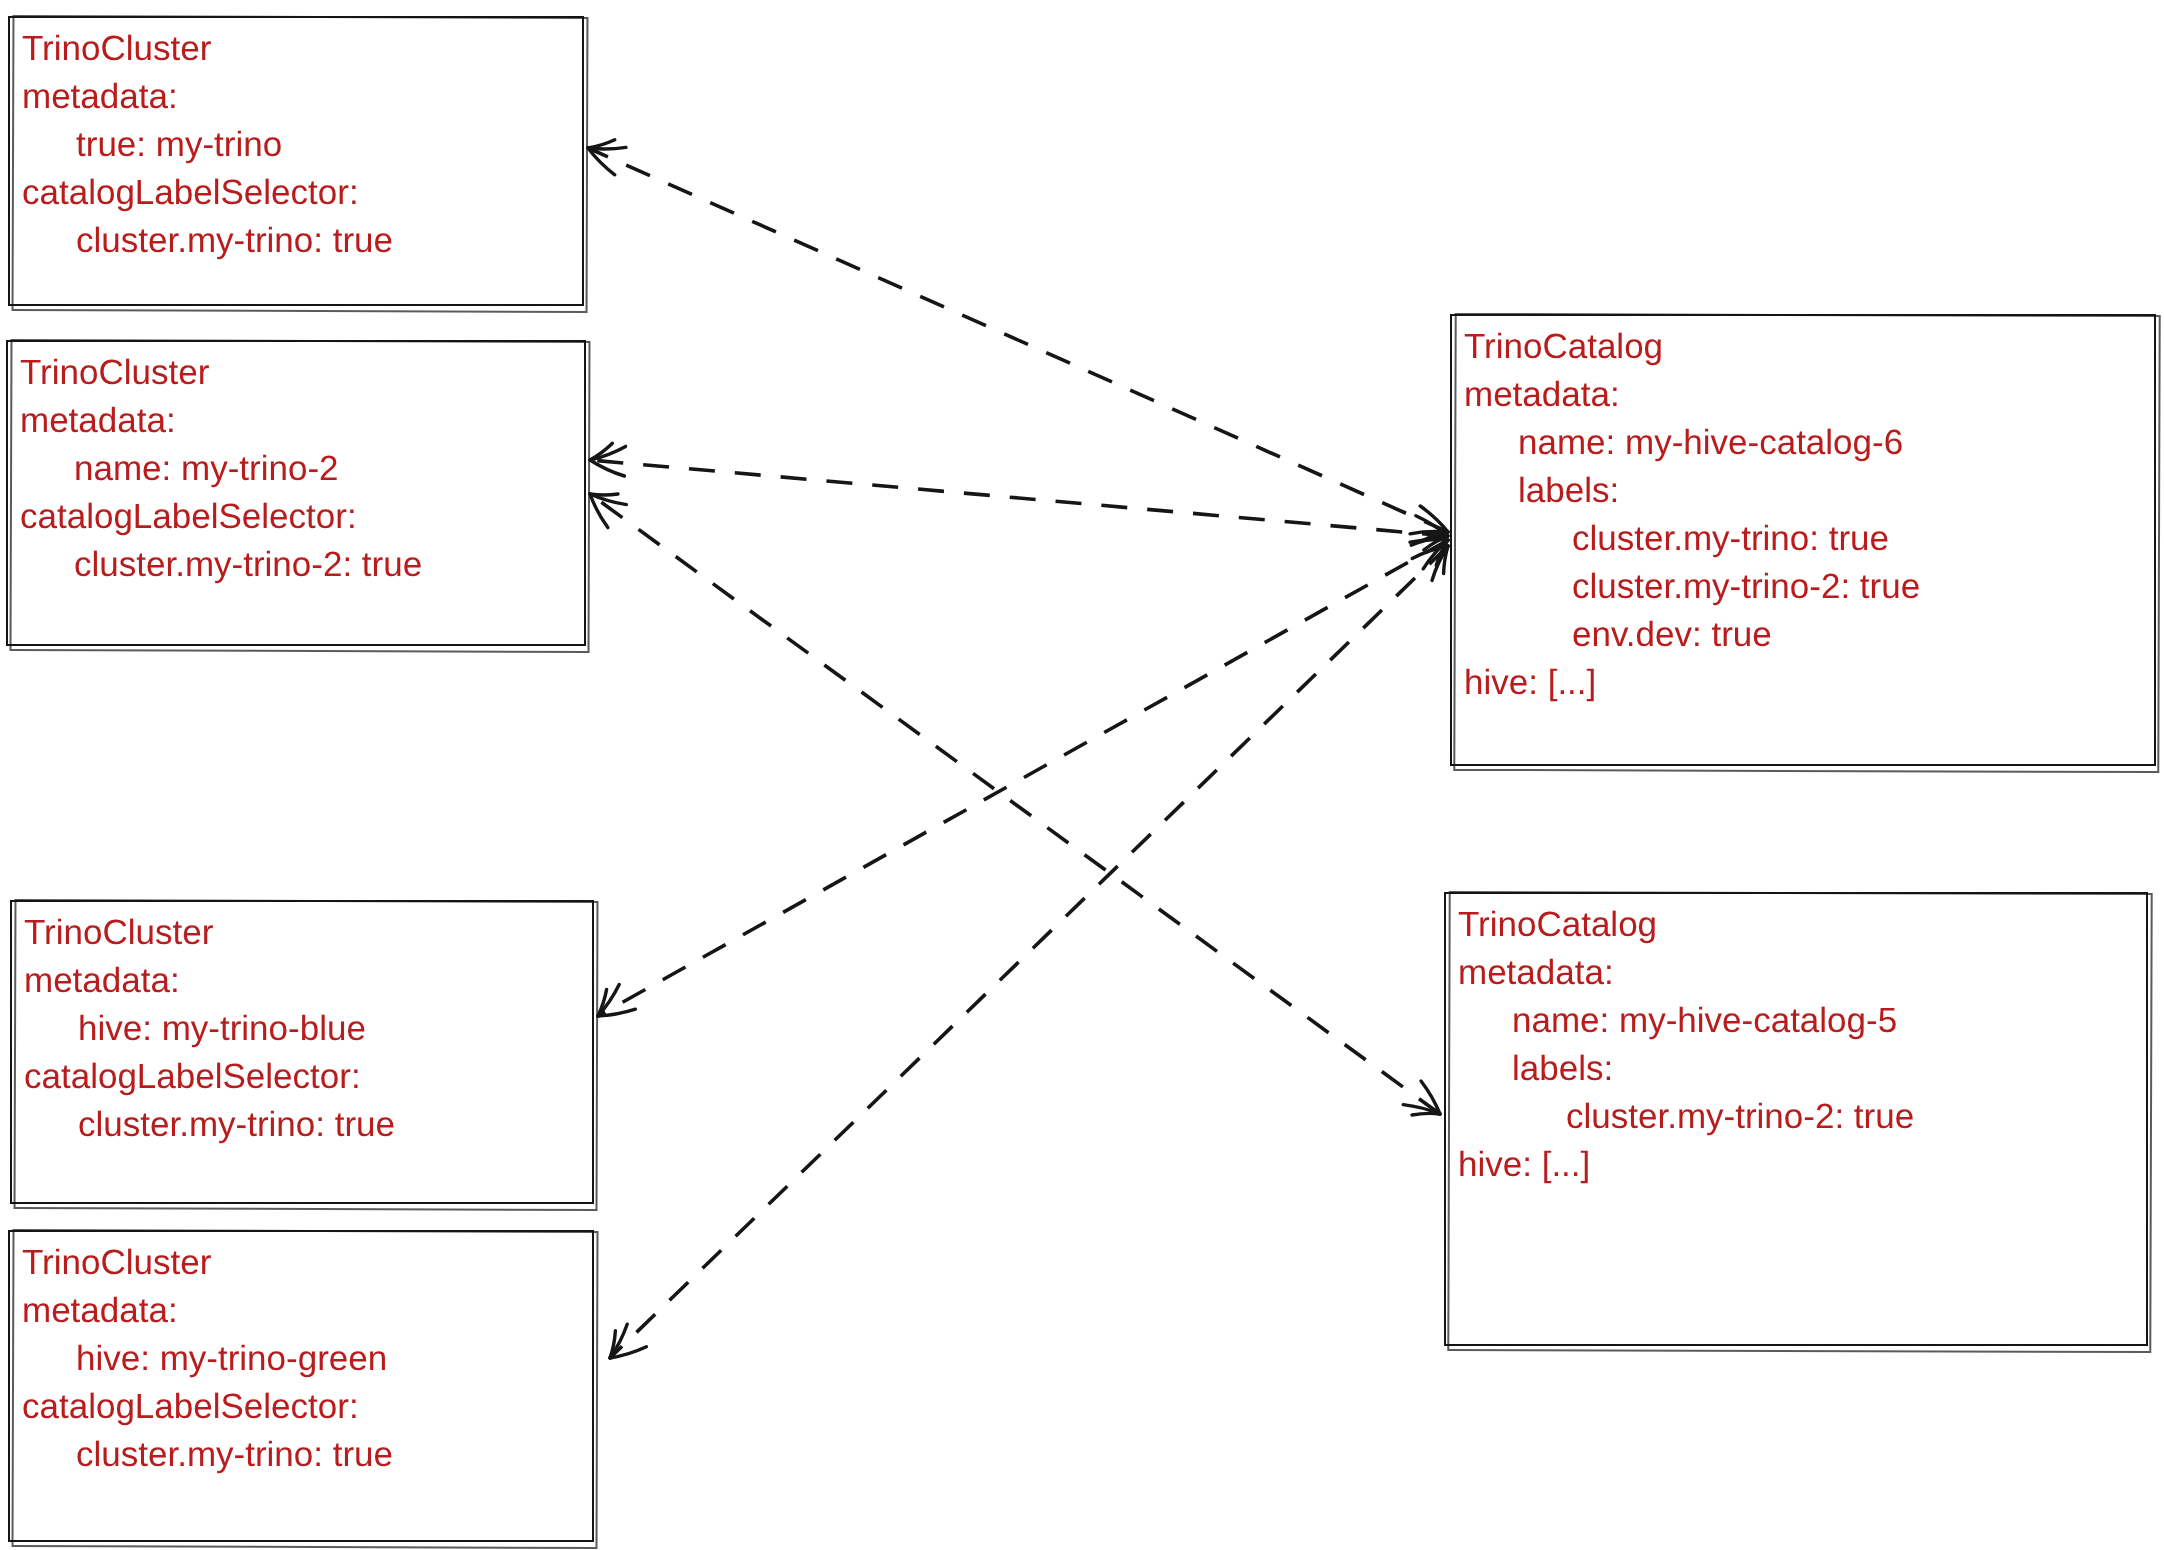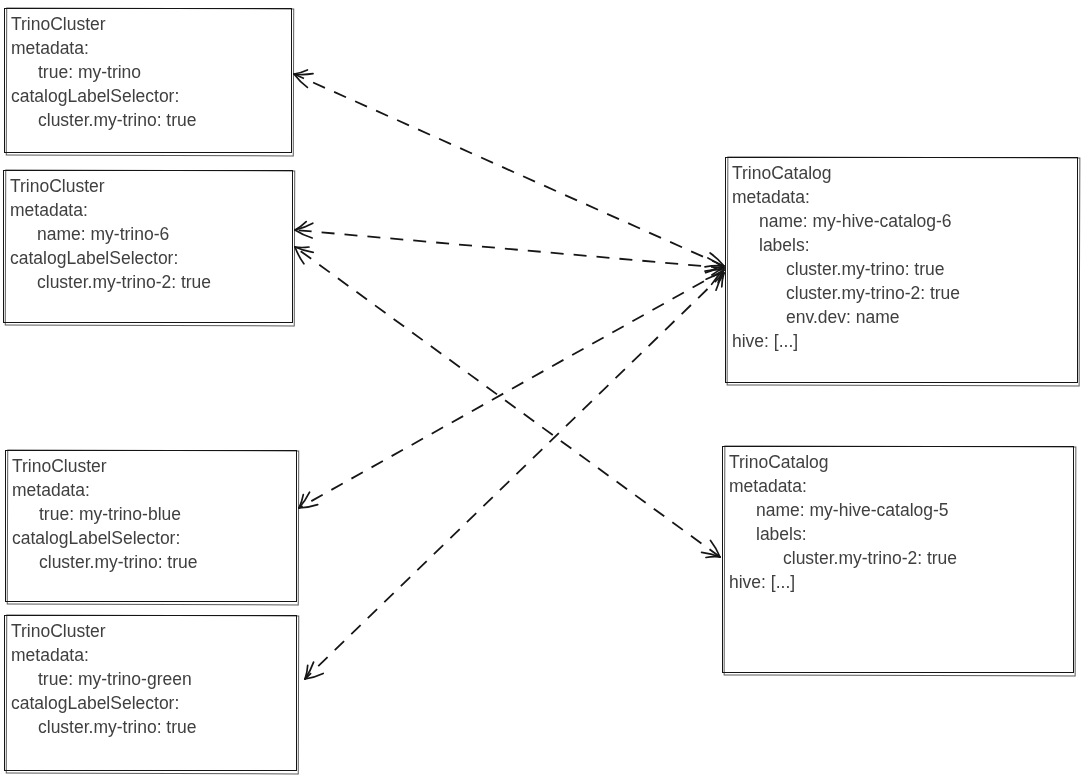--- a/index.html
+++ b/index.html
@@ -11,21 +11,21 @@
     overflow:hidden;
   }
   .node{
     position:absolute;
     background:#ffffff;
     border:1.9px solid #151515;
     box-sizing:border-box;
     padding:3px 6px;
     font-size:17.5px;
     line-height:24px;
-    color:#404040;
+    color:#b91c1c;
     z-index:2;
   }
   
   .node::before{
     content:"";
     position:absolute;
     top:-1px;left:1px;right:-3px;bottom:-4px;
     border:1.2px solid rgba(21,21,21,.7);
     transform:rotate(.18deg);
     pointer-events:none;
@@ -51,49 +51,49 @@
     <div class="ln">TrinoCluster</div>
     <div class="ln">metadata:</div>
     <div class="ln ind1">true: my-trino</div>
     <div class="ln">catalogLabelSelector:</div>
     <div class="ln ind1">cluster.my-trino: true</div>
   </div>
 
   <div class="node" style="left:3px;top:170px;width:290px;height:153px;">
     <div class="ln">TrinoCluster</div>
     <div class="ln">metadata:</div>
-    <div class="ln ind1">name: my-trino-6</div>
+    <div class="ln ind1">name: my-trino-2</div>
     <div class="ln">catalogLabelSelector:</div>
     <div class="ln ind1">cluster.my-trino-2: true</div>
   </div>
 
   <div class="node" style="left:5px;top:450px;width:292px;height:152px;">
     <div class="ln">TrinoCluster</div>
     <div class="ln">metadata:</div>
-    <div class="ln ind1">true: my-trino-blue</div>
+    <div class="ln ind1">hive: my-trino-blue</div>
     <div class="ln">catalogLabelSelector:</div>
     <div class="ln ind1">cluster.my-trino: true</div>
   </div>
 
   <div class="node" style="left:4px;top:615px;width:293px;height:156px;">
     <div class="ln">TrinoCluster</div>
     <div class="ln">metadata:</div>
-    <div class="ln ind1">true: my-trino-green</div>
+    <div class="ln ind1">hive: my-trino-green</div>
     <div class="ln">catalogLabelSelector:</div>
     <div class="ln ind1">cluster.my-trino: true</div>
   </div>
 
   <div class="node" style="left:725px;top:157px;width:353px;height:226px;">
     <div class="ln">TrinoCatalog</div>
     <div class="ln">metadata:</div>
     <div class="ln ind1">name: my-hive-catalog-6</div>
     <div class="ln ind1">labels:</div>
     <div class="ln ind2">cluster.my-trino: true</div>
     <div class="ln ind2">cluster.my-trino-2: true</div>
-    <div class="ln ind2">env.dev: name</div>
+    <div class="ln ind2">env.dev: true</div>
     <div class="ln">hive: [...]</div>
   </div>
 
   <div class="node" style="left:722px;top:446px;width:352px;height:227px;">
     <div class="ln">TrinoCatalog</div>
     <div class="ln">metadata:</div>
     <div class="ln ind1">name: my-hive-catalog-5</div>
     <div class="ln ind1">labels:</div>
     <div class="ln ind2">cluster.my-trino-2: true</div>
     <div class="ln">hive: [...]</div>

